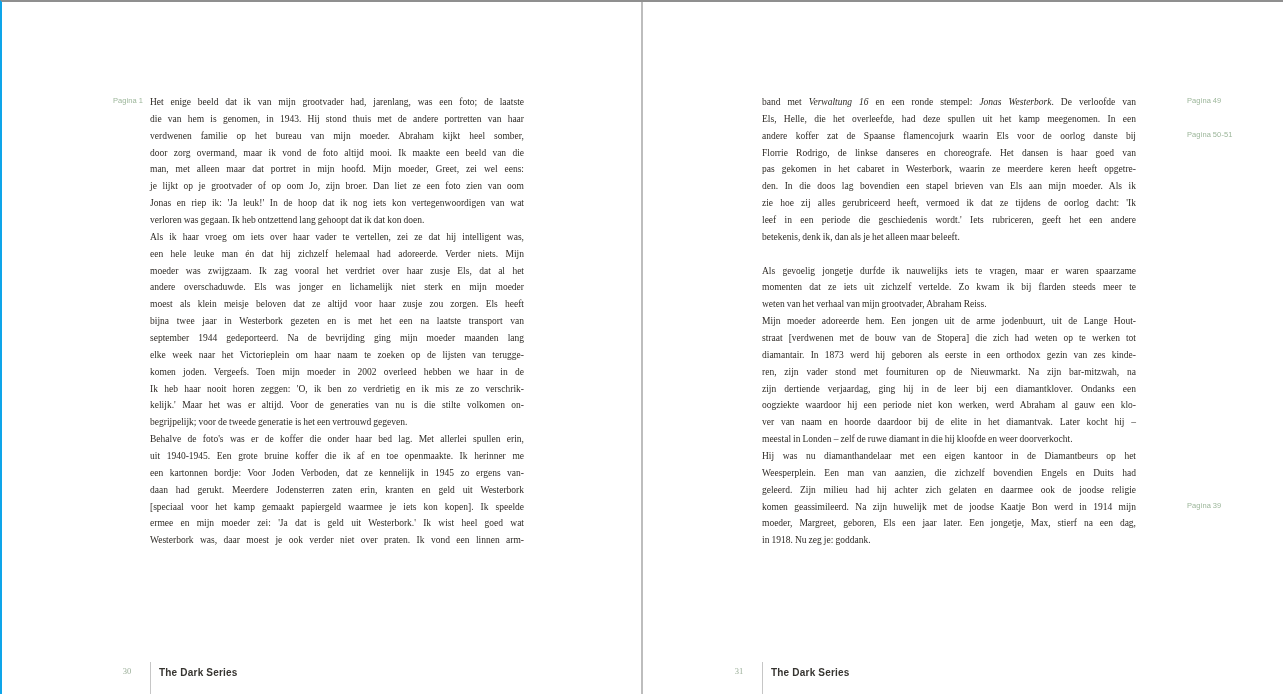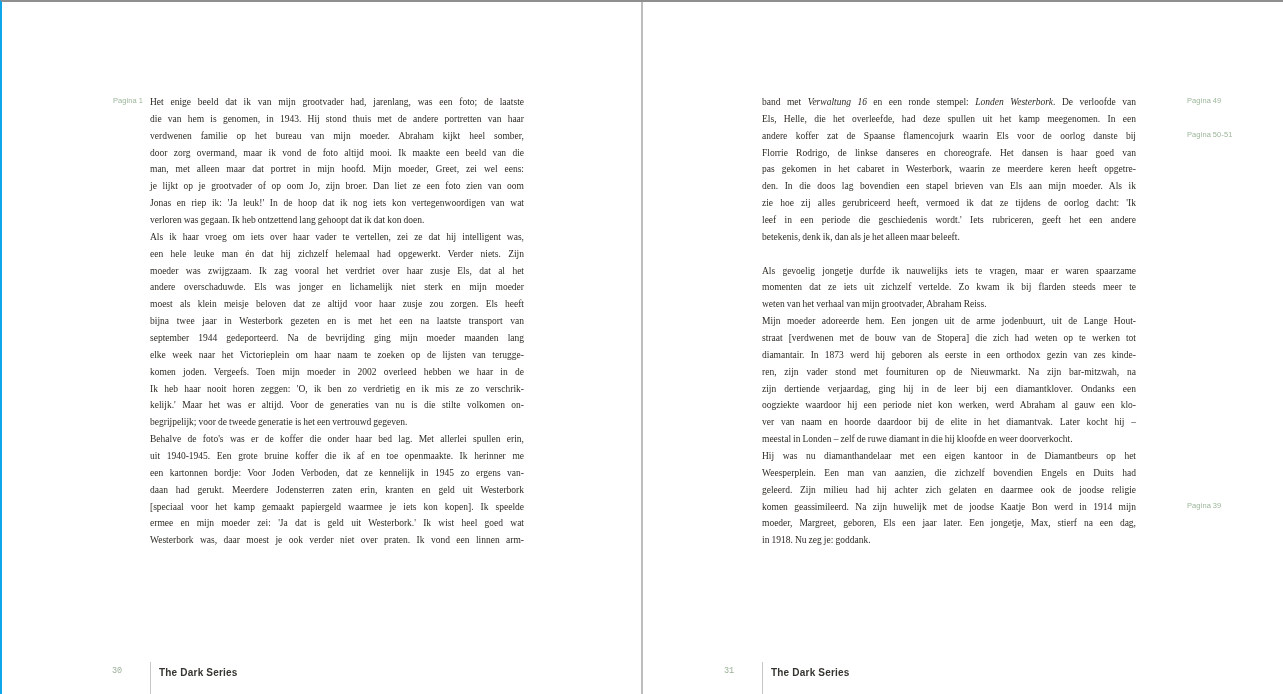--- a/index.html
+++ b/index.html
@@ -34,23 +34,23 @@
   .row.blank{height:16.86px;}
   .note{
     position:absolute;top:2px;
     font-family:"Liberation Sans","DejaVu Sans",sans-serif;
     font-size:7.5px;line-height:9px;letter-spacing:0.1px;
     color:#9cb69a;white-space:nowrap;
   }
   .page-a .note{right:calc(100% + 7px);}
   .page-b .note{left:calc(100% + 8px);padding-left:43px;}
   .footer-num{
-    position:absolute;top:664px;width:30px;text-align:left;
+    position:absolute;top:664px;width:30px;text-align:center;
     font-size:8.5px;color:#9aae98;
-    font-family:Liberation Mono, monospace;
+    font-family:Liberation Serif, serif;
   }
   .footer-rule{
     position:absolute;top:660px;bottom:0;width:1px;background:#c6c6c6;
   }
   .footer-label{
     position:absolute;top:665px;
     font-family:"Liberation Sans","DejaVu Sans",sans-serif;
     font-size:10px;font-weight:bold;letter-spacing:0.2px;
     color:#363430;white-space:nowrap;
   }
@@ -69,21 +69,21 @@
     <div class="textcol" id="col-left">
         <div class="row"><span class="note">Pagina 1</span><span>Het enige beeld dat ik van mijn grootvader had, jarenlang, was een foto; de laatste</span></div>
         <div class="row"><span>die van hem is genomen, in 1943. Hij stond thuis met de andere portretten van haar</span></div>
         <div class="row"><span>verdwenen familie op het bureau van mijn moeder. Abraham kijkt heel somber,</span></div>
         <div class="row"><span>door zorg overmand, maar ik vond de foto altijd mooi. Ik maakte een beeld van die</span></div>
         <div class="row"><span>man, met alleen maar dat portret in mijn hoofd. Mijn moeder, Greet, zei wel eens:</span></div>
         <div class="row"><span>je lijkt op je grootvader of op oom Jo, zijn broer. Dan liet ze een foto zien van oom</span></div>
         <div class="row"><span>Jonas en riep ik: 'Ja leuk!' In de hoop dat ik nog iets kon vertegenwoordigen van wat</span></div>
         <div class="row eop"><span>verloren was gegaan. Ik heb ontzettend lang gehoopt dat ik dat kon doen.</span></div>
         <div class="row"><span>Als ik haar vroeg om iets over haar vader te vertellen, zei ze dat hij intelligent was,</span></div>
-        <div class="row"><span>een hele leuke man én dat hij zichzelf helemaal had opgewerkt. Verder niets. Zijn</span></div>
+        <div class="row"><span>een hele leuke man én dat hij zichzelf helemaal had adoreerde. Verder niets. Mijn</span></div>
         <div class="row"><span>moeder was zwijgzaam. Ik zag vooral het verdriet over haar zusje Els, dat al het</span></div>
         <div class="row"><span>andere overschaduwde. Els was jonger en lichamelijk niet sterk en mijn moeder</span></div>
         <div class="row"><span>moest als klein meisje beloven dat ze altijd voor haar zusje zou zorgen. Els heeft</span></div>
         <div class="row"><span>bijna twee jaar in Westerbork gezeten en is met het een na laatste transport van</span></div>
         <div class="row"><span>september 1944 gedeporteerd. Na de bevrijding ging mijn moeder maanden lang</span></div>
         <div class="row"><span>elke week naar het Victorieplein om haar naam te zoeken op de lijsten van terugge-</span></div>
         <div class="row"><span>komen joden. Vergeefs. Toen mijn moeder in 2002 overleed hebben we haar in de</span></div>
         <div class="row"><span>Ik heb haar nooit horen zeggen: 'O, ik ben zo verdrietig en ik mis ze zo verschrik-</span></div>
         <div class="row"><span>kelijk.' Maar het was er altijd. Voor de generaties van nu is die stilte volkomen on-</span></div>
         <div class="row eop"><span>begrijpelijk; voor de tweede generatie is het een vertrouwd gegeven.</span></div>
@@ -95,21 +95,21 @@
         <div class="row"><span>ermee en mijn moeder zei: 'Ja dat is geld uit Westerbork.' Ik wist heel goed wat</span></div>
         <div class="row"><span>Westerbork was, daar moest je ook verder niet over praten. Ik vond een linnen arm-</span></div>
       </div>
     <div class="footer-num fa-num">30</div>
     <div class="footer-rule fa-rule"></div>
     <div class="footer-label fa-label">The Dark Series</div>
   </div>
 
   <div class="page-b">
     <div class="textcol" id="col-right">
-        <div class="row"><span class="note">Pagina 49</span><span>band met </span><i>Verwaltung 16</i><span> en een ronde stempel: </span><i>Londen Westerbork</i><span>. De verloofde van</span></div>
+        <div class="row"><span class="note">Pagina 49</span><span>band met </span><i>Verwaltung 16</i><span> en een ronde stempel: </span><i>Jonas Westerbork</i><span>. De verloofde van</span></div>
         <div class="row"><span>Els, Helle, die het overleefde, had deze spullen uit het kamp meegenomen. In een</span></div>
         <div class="row"><span class="note">Pagina 50-51</span><span>andere koffer zat de Spaanse flamencojurk waarin Els voor de oorlog danste bij</span></div>
         <div class="row"><span>Florrie Rodrigo, de linkse danseres en choreografe. Het dansen is haar goed van</span></div>
         <div class="row"><span>pas gekomen in het cabaret in Westerbork, waarin ze meerdere keren heeft opgetre-</span></div>
         <div class="row"><span>den. In die doos lag bovendien een stapel brieven van Els aan mijn moeder. Als ik</span></div>
         <div class="row"><span>zie hoe zij alles gerubriceerd heeft, vermoed ik dat ze tijdens de oorlog dacht: 'Ik</span></div>
         <div class="row"><span>leef in een periode die geschiedenis wordt.' Iets rubriceren, geeft het een andere</span></div>
         <div class="row eop"><span>betekenis, denk ik, dan als je het alleen maar beleeft.</span></div>
         <div class="row blank"></div>
         <div class="row"><span>Als gevoelig jongetje durfde ik nauwelijks iets te vragen, maar er waren spaarzame</span></div>

